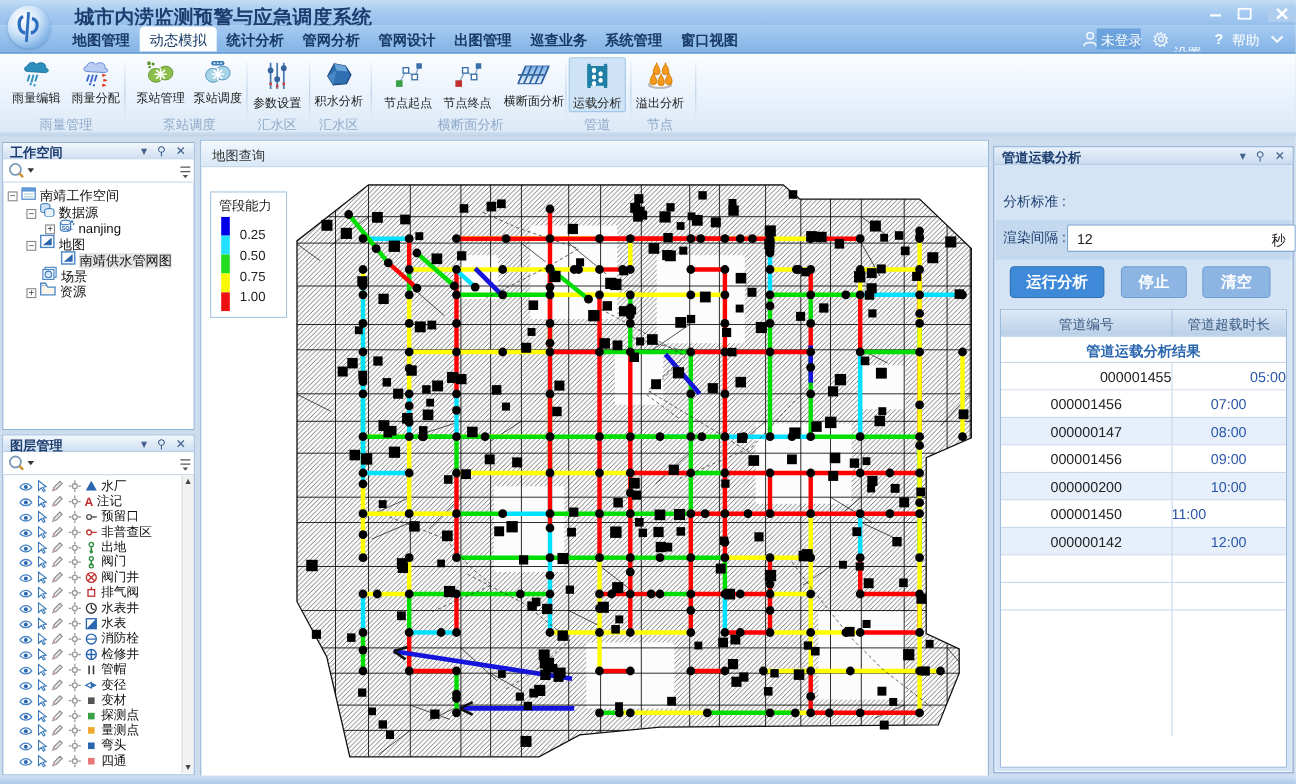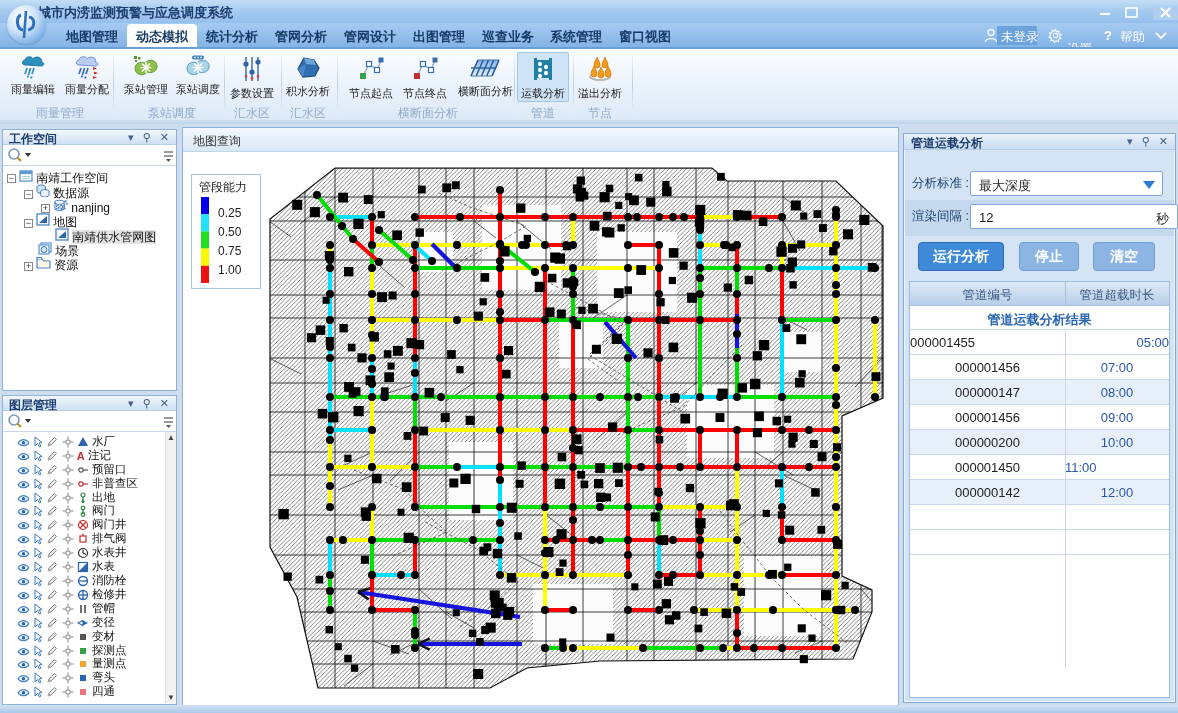--- a/index.html
+++ b/index.html
@@ -1,22 +1,22 @@
 <!DOCTYPE html>
 <html><head><meta charset="utf-8"><style>
 *{margin:0;padding:0;box-sizing:border-box}
 body{width:1178px;height:713px;font-family:"Liberation Sans",sans-serif;overflow:hidden;position:relative;background:#cddded}
 .abs{position:absolute}
 
 #title{left:0;top:0;width:1178px;height:23px;background:linear-gradient(#c3ddf5,#a7cbf0 45%,#95bfec)}
-#title .t{left:38px;top:4px;font-size:13px;font-weight:bold;color:#1c3d6e}
+#title .t{left:68px;top:4px;font-size:18px;font-weight:bold;color:#1c3d6e}
 
 #menu{left:0;top:23px;width:1178px;height:24px;background:linear-gradient(#a6cbf1,#84b3e6)}
 #menu .mi{position:absolute;top:5px;font-size:13px;color:#173a66;font-weight:bold}
-#tab{left:127px;top:1px;width:70px;height:23px;background:#fdfefe;border-radius:4px 4px 0 0;text-align:center;padding-top:4px;font-size:13px;color:#173a66;font-weight:bold}
+#tab{left:127px;top:1px;width:70px;height:23px;background:#fdfefe;border-radius:4px 4px 0 0;text-align:center;padding-top:4px;font-size:13px;color:#173a66;font-weight:normal}
 #menuline{left:0;top:47px;width:1178px;height:2px;background:#6ba0d6}
 
 #ribbon{left:0;top:49px;width:1178px;height:71px;background:linear-gradient(#fbfdff,#e8f1fb 60%,#dcE9f6)}
 #grouprow{left:0;top:104px;width:1178px;height:16px}
 .glabel{position:absolute;font-size:12px;color:#8fa9c9;top:1px}
 .gsep{position:absolute;top:-48px;width:1px;height:58px;background:linear-gradient(#e8f1fa,#b9cfe6,#e8f1fa)}
 #ribbonedge{left:0;top:120px;width:1178px;height:4px;background:linear-gradient(#cfdfef,#bed3e9)}
 .ric{position:absolute;top:55px;width:54px;text-align:center}
 .ric svg{display:block;margin:0 auto}
 .ric .lb{font-size:11px;color:#222;margin-top:3px;white-space:nowrap}
@@ -1610,44 +1610,38 @@
           <rect x="0" y="51.6" width="8" height="17.2" fill="#f8f800"></rect>
           <rect x="0" y="68.8" width="8" height="17.2" fill="#ee1111"></rect>
         </svg>
 <div style="position:absolute;left:26px;top:29px;font-size:12px;color:#222;line-height:19px">0.25<br>0.50<br>0.75<br>1.00</div>
       </div>
     </div>
   </div>
 <div class="abs" id="rp">
     <div class="hd">管道运载分析<span class="picons">▾ ⚲ ✕</span></div>
     <div class="rlabel" style="left:8px;top:41px;font-size:12.5px">分析标准 :</div>
-    <div class="rbox" style="left:66px;top:37px;width:193px;height:25px">
-      <div style="position:absolute;left:8px;top:5px;font-size:13px;color:#222">最大深度</div>
-      <svg style="position:absolute;right:7px;top:9px" width="12" height="8" viewBox="0 0 12 8">
-        <path d="M0 0 L12 0 L6 8 Z" fill="#2a7ad0"></path>
-      </svg>
-    </div>
     <div class="abs" style="left:1px;top:66px;width:269px;height:36px;background:#c5d9ee"></div>
     <div class="rlabel" style="left:8px;top:74px;font-size:12.5px">渲染间隔 :</div>
     <div class="rbox" style="left:66px;top:70px;width:208px;height:25px">
       <div style="position:absolute;left:8px;top:5px;font-size:13px;color:#222">12</div>
       <div style="position:absolute;right:8px;top:5px;font-size:13px;color:#222">秒</div>
     </div>
     <div class="btn" style="left:14px;top:108px;width:86px;background:#3e8ad8;border:1px solid #2f6eb4;padding-top:5px">运行分析</div>
     <div class="btn" style="left:115px;top:108px;width:60px;background:#8cb5e4;border:1px solid #6f9ed0;padding-top:5px">停止</div>
     <div class="btn" style="left:189px;top:108px;width:62px;background:#8cb5e4;border:1px solid #6f9ed0;padding-top:5px">清空</div>
     <div class="abs" style="left:5px;top:147px;width:261px;height:417px;background:#fff;border:1px solid #9cbcde">
       <div style="height:24px;background:linear-gradient(#dde9f6,#b9cfe8);border-bottom:1px solid #a8c2de;position:relative;font-size:12.5px;color:#3a5a80">
         <div style="position:absolute;left:0;top:5px;width:155px;text-align:center">管道编号</div>
         <div style="position:absolute;left:155px;top:5px;width:104px;text-align:center">管道超载时长</div>
         <div style="position:absolute;left:155px;top:0;width:1px;height:24px;background:#a8c2de"></div>
       </div>
       <div style="height:24px;border-bottom:1px solid #c8d8ea;text-align:center;font-size:13px;font-weight:bold;color:#2a66b0;padding-top:5px">管道运载分析结果</div>
       <div style="height:25px;background:#fff;border-bottom:1px solid #c8d8ea;position:relative;font-size:13px">
-        <div style="position:absolute;left:0;top:5px;width:155px;text-align:left;color:#222">000001455</div>
+        <div style="position:absolute;left:0;top:5px;width:155px;text-align:right;color:#222">000001455</div>
         <div style="position:absolute;left:155px;top:5px;width:104px;text-align:right;color:#2a56a8">05:00</div>
         <div style="position:absolute;left:155px;top:0;width:1px;height:25px;background:#c8d8ea"></div>
       </div>
       <div style="height:25px;background:#fff;border-bottom:1px solid #c8d8ea;position:relative;font-size:13px">
         <div style="position:absolute;left:0;top:5px;width:155px;text-align:center;color:#222">000001456</div>
         <div style="position:absolute;left:155px;top:5px;width:104px;text-align:center;color:#2a56a8">07:00</div>
         <div style="position:absolute;left:155px;top:0;width:1px;height:25px;background:#c8d8ea"></div>
       </div>
       <div style="height:25px;background:#e7f0fa;border-bottom:1px solid #c8d8ea;position:relative;font-size:13px">
         <div style="position:absolute;left:0;top:5px;width:155px;text-align:center;color:#222">000000147</div>

